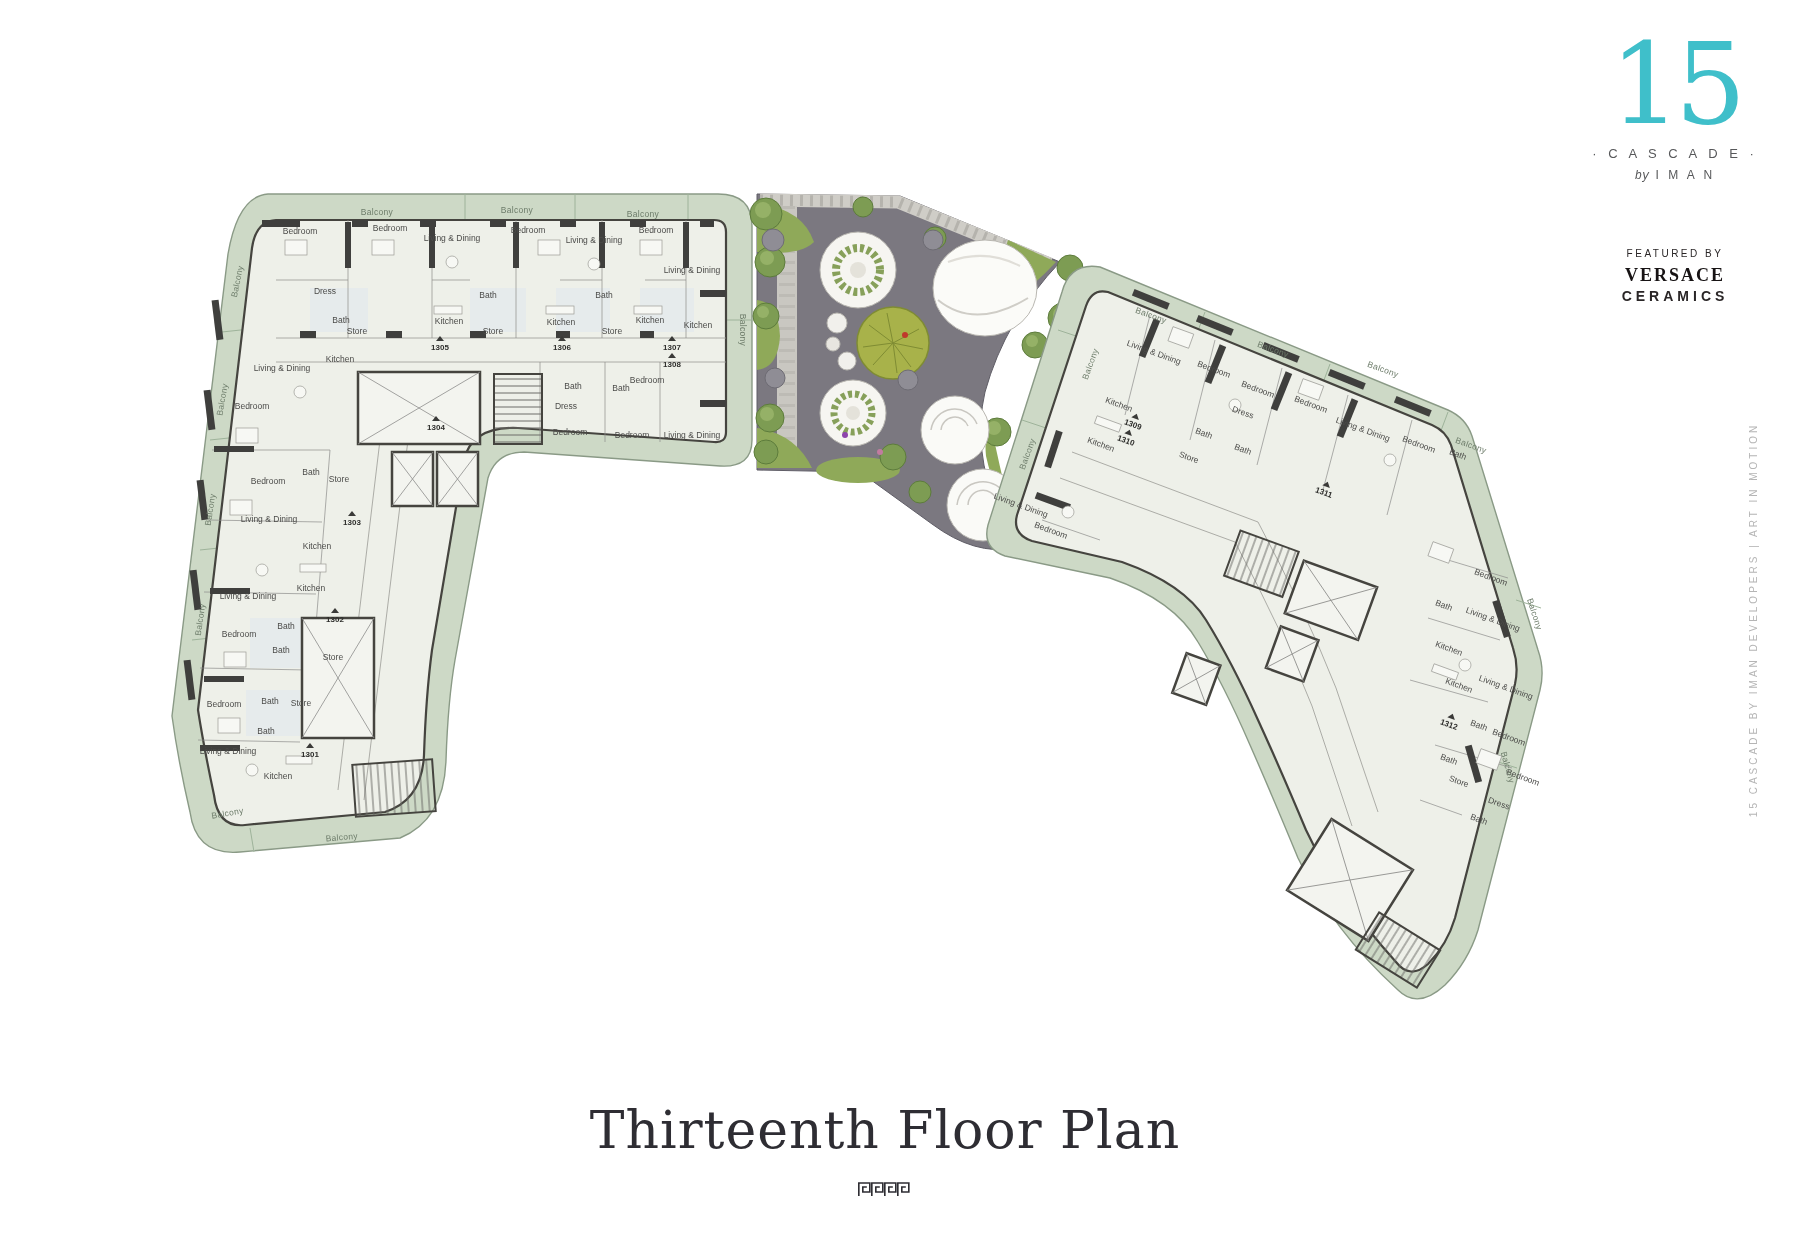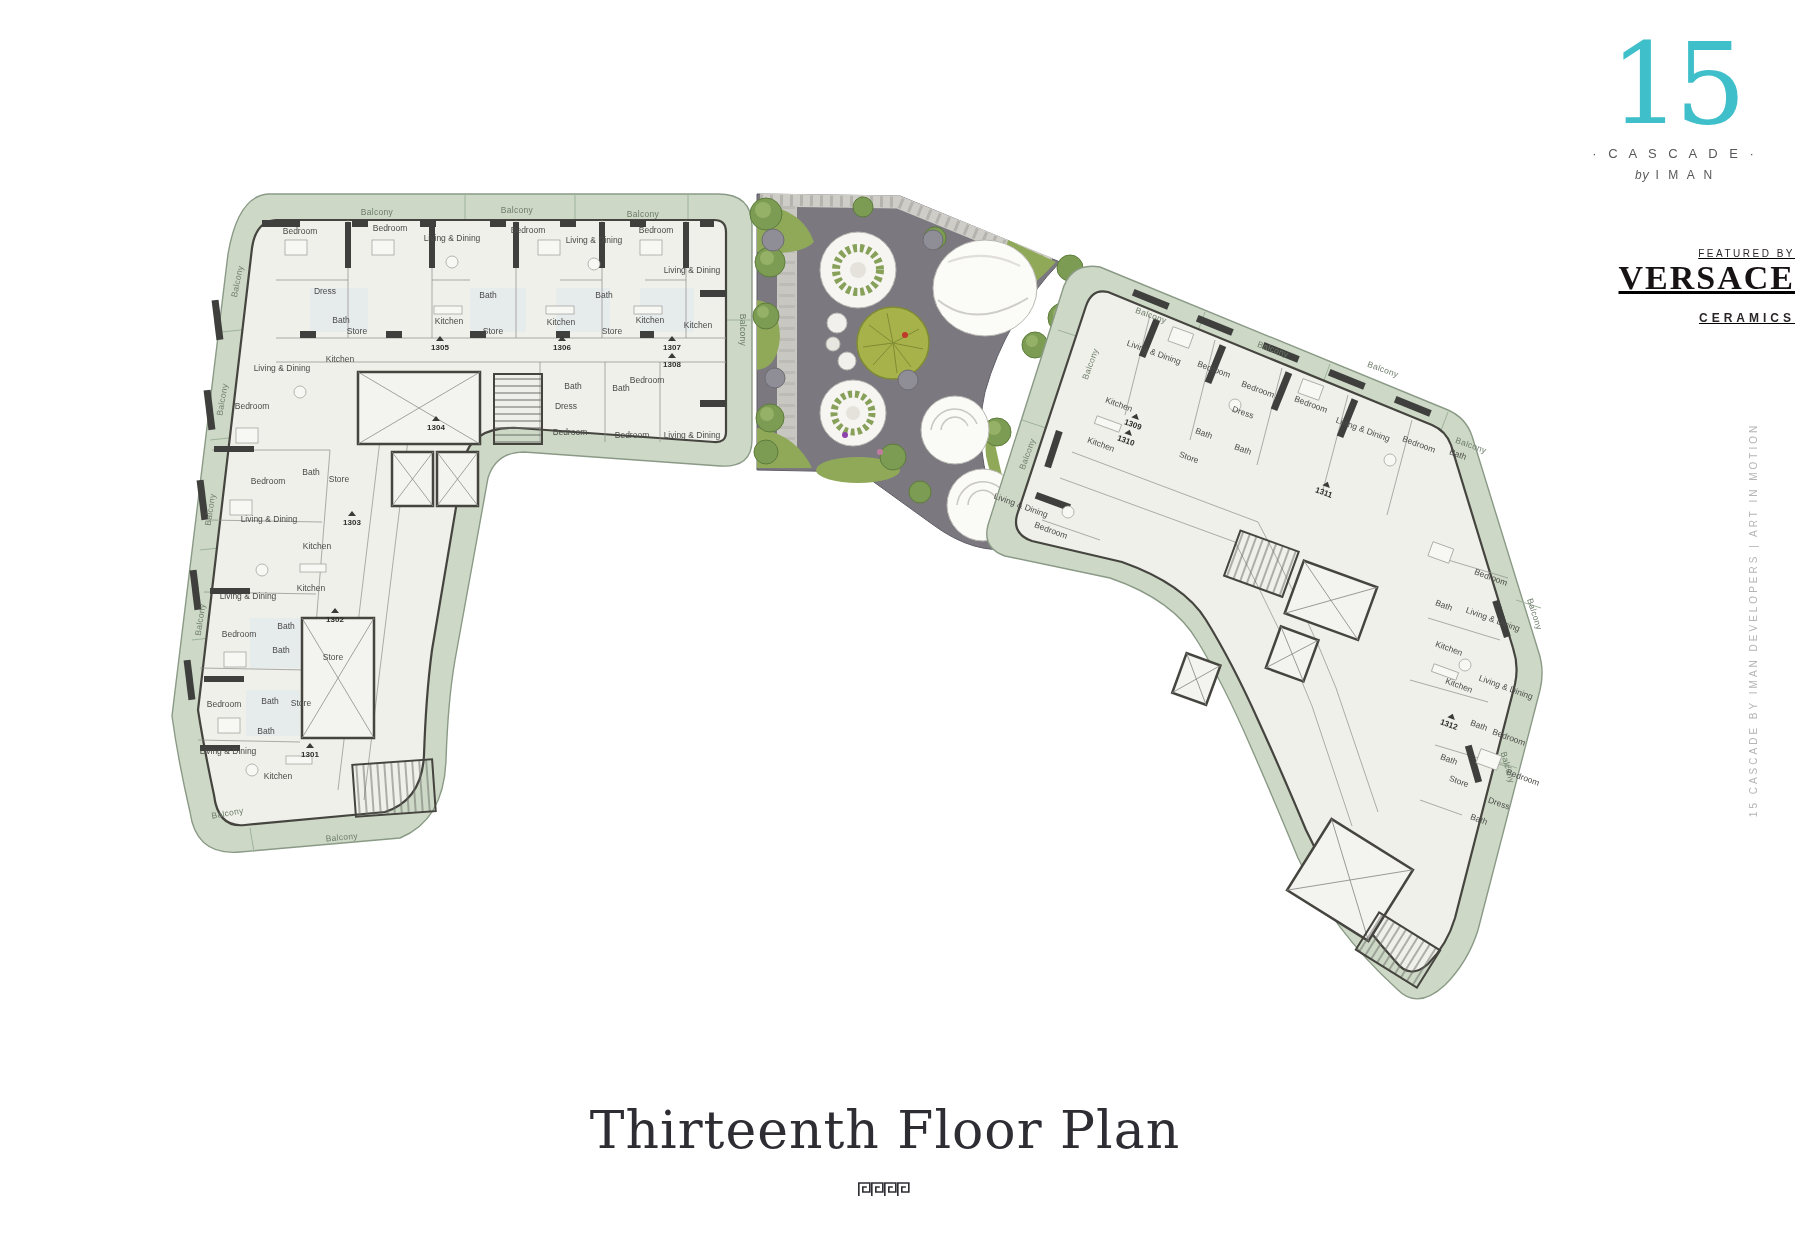--- a/index.html
+++ b/index.html
@@ -13,24 +13,24 @@
   
   .title-wrap{position:absolute;left:885px;top:1100px;transform:translateX(-50%);text-align:center;}
   .page-title{font-family:"DejaVu Serif","Liberation Serif",serif;font-size:52px;font-weight:400;color:#2e2d33;letter-spacing:1px;white-space:nowrap;}
   .ornament{margin-top:22px;}
   
   .brand{position:absolute;left:1675px;top:28px;transform:translateX(-50%);text-align:center;width:260px;}
   .brand-number{font-family:"DejaVu Serif","Liberation Serif",serif;font-size:112px;line-height:1;color:#3fbfca;letter-spacing:-6px;}
   .brand-name{margin-top:6px;font-size:13px;color:#57585a;letter-spacing:4px;}
   .brand-by{margin-top:7px;font-size:12px;color:#57585a;letter-spacing:3px;}
   .brand-by .by{font-family:Liberation Mono, monospace;font-style:italic;letter-spacing:0;text-transform:none;}
-  .featured{position:absolute;left:1675px;top:248px;transform:translateX(-50%);text-align:right;width:240px;text-decoration:underline;}
+  .featured{position:absolute;left:1675px;top:248px;transform:translateX(-50%);text-align:center;width:240px;}
   .featured-by{font-size:10px;color:#2a2627;letter-spacing:2.5px;}
-  .versace{font-family:"Liberation Serif","DejaVu Serif",serif;font-size:34px;font-weight:600;color:#171314;letter-spacing:2px;}
-  .ceramics{margin-top:14px;font-size:12px;color:#2a2627;letter-spacing:4px;font-weight:bold;}
+  .versace{margin-top:6px;font-family:"Liberation Serif","DejaVu Serif",serif;font-size:18px;font-weight:600;color:#171314;letter-spacing:2px;}
+  .ceramics{margin-top:2px;font-size:14px;color:#2a2627;letter-spacing:4px;font-weight:bold;}
   
   .side-text{position:absolute;left:1753px;top:620px;transform:translate(-50%,-50%) rotate(-90deg);transform-origin:center;font-size:10px;color:#b5b5b5;letter-spacing:3px;white-space:nowrap;}
 </style>
 </head>
 <body>
 
 <svg id="plan-svg" width="1800" height="1255" viewBox="0 0 1800 1255">
   <defs>
     <pattern id="treadsH" width="7" height="7" patternUnits="userSpaceOnUse">
       <path d="M0,1 H7" stroke="#6b6b67" stroke-width="1" fill="none"></path>

